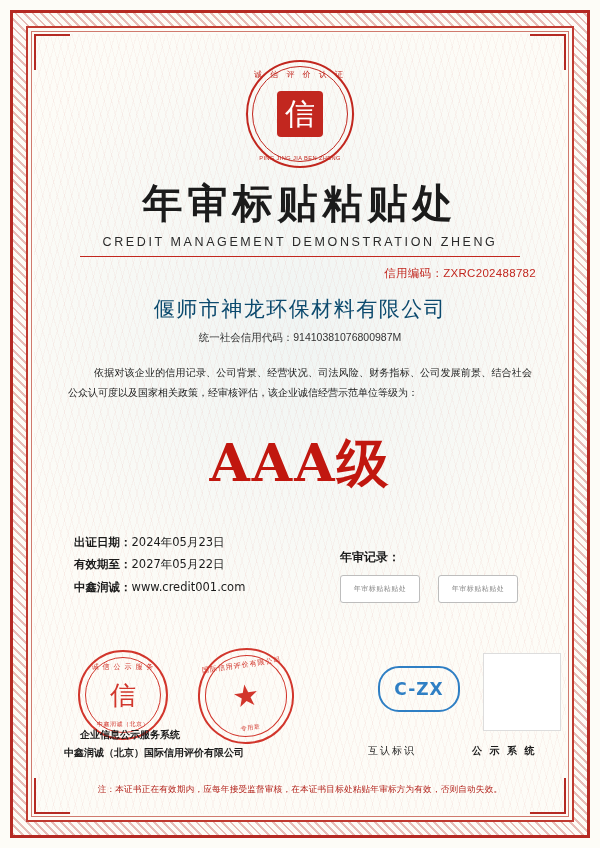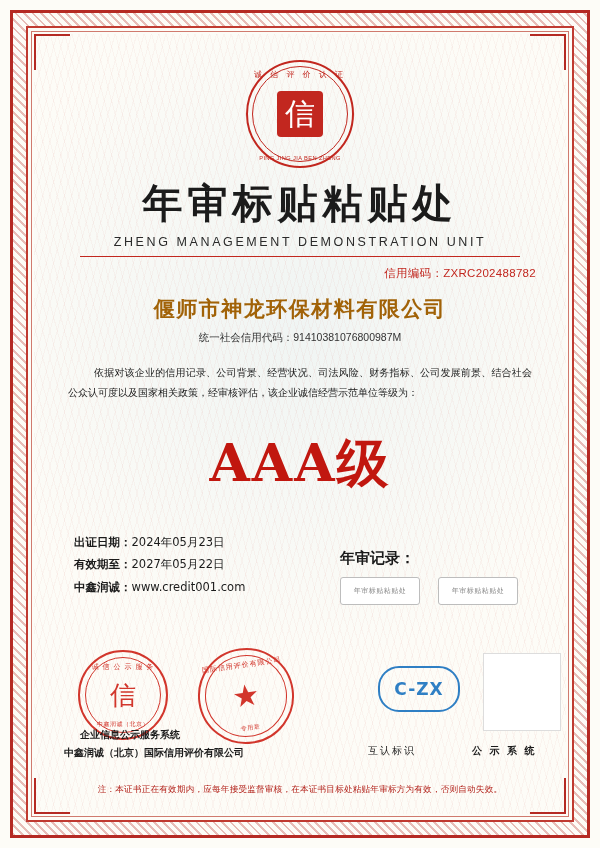--- a/index.html
+++ b/index.html
@@ -184,22 +184,22 @@
     font-size: 11.5px;
     color: #c2271f;
     letter-spacing: 0.3px;
   }
 
   
   .company {
     margin-top: 14px;
     text-align: center;
     font-size: 21px;
-    font-weight: bold;
-    color: #a16207;
+    font-weight: normal;
+    color: #0c4a6e;
     letter-spacing: 1.5px;
     font-family: "DejaVu Sans", sans-serif;
   }
   .uscc {
     margin-top: 8px;
     text-align: center;
     font-size: 10.5px;
     color: #333;
   }
 
@@ -240,21 +240,21 @@
   .info-label { font-weight: bold; }
   .info-row .val { font-weight: normal; }
 
   .annual {
     position: absolute;
     left: 300px;
     top: 18px;
     width: 210px;
   }
   .annual-title {
-    font-size: 15px;
+    font-size: 12px;
     font-weight: bold;
     color: #1b1b1b;
     font-family: "DejaVu Sans", sans-serif;
   }
   .annual-boxes {
     margin-top: 9px;
     display: flex;
     gap: 18px;
   }
   .annual-box {
@@ -439,21 +439,21 @@
       <div class="emblem">
         <div class="emblem-ring"></div>
         <div class="emblem-ring2"></div>
         <div class="emblem-top-text">诚 信 评 价 认 证</div>
         <div class="emblem-core">信</div>
         <div class="emblem-bottom-text">PING JING JIA BEN ZHENG</div>
       </div>
     </div>
 
     <div class="title-cn">年审标贴粘贴处</div>
-    <div class="title-en">ZHENG MANAGEMENT DEMONSTRATION UNIT</div>
+    <div class="title-en">CREDIT MANAGEMENT DEMONSTRATION ZHENG</div>
     <div class="title-rule"></div>
 
     <div class="credit-code">
       <span>信用编码：</span><span>ZXRC202488782</span>
     </div>
 
     <div class="company">偃师市神龙环保材料有限公司</div>
     <div class="uscc">
       <span>统一社会信用代码：</span><span>91410381076800987M</span>
     </div>

